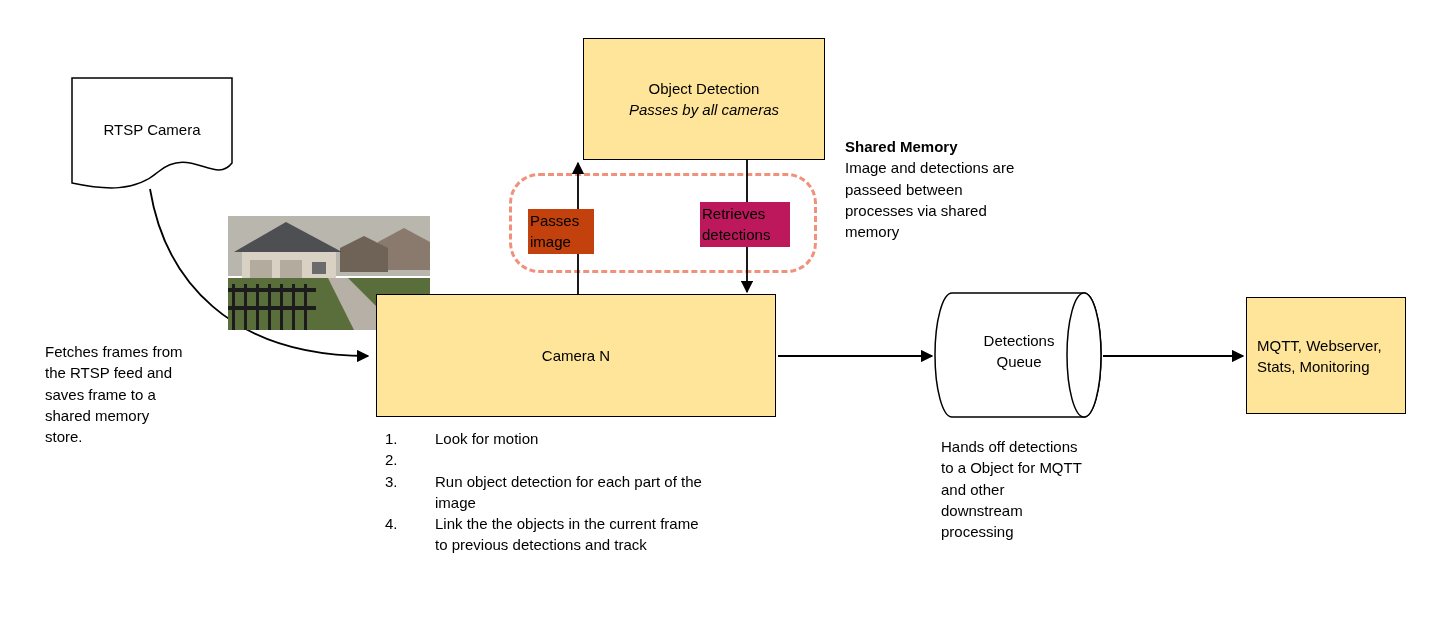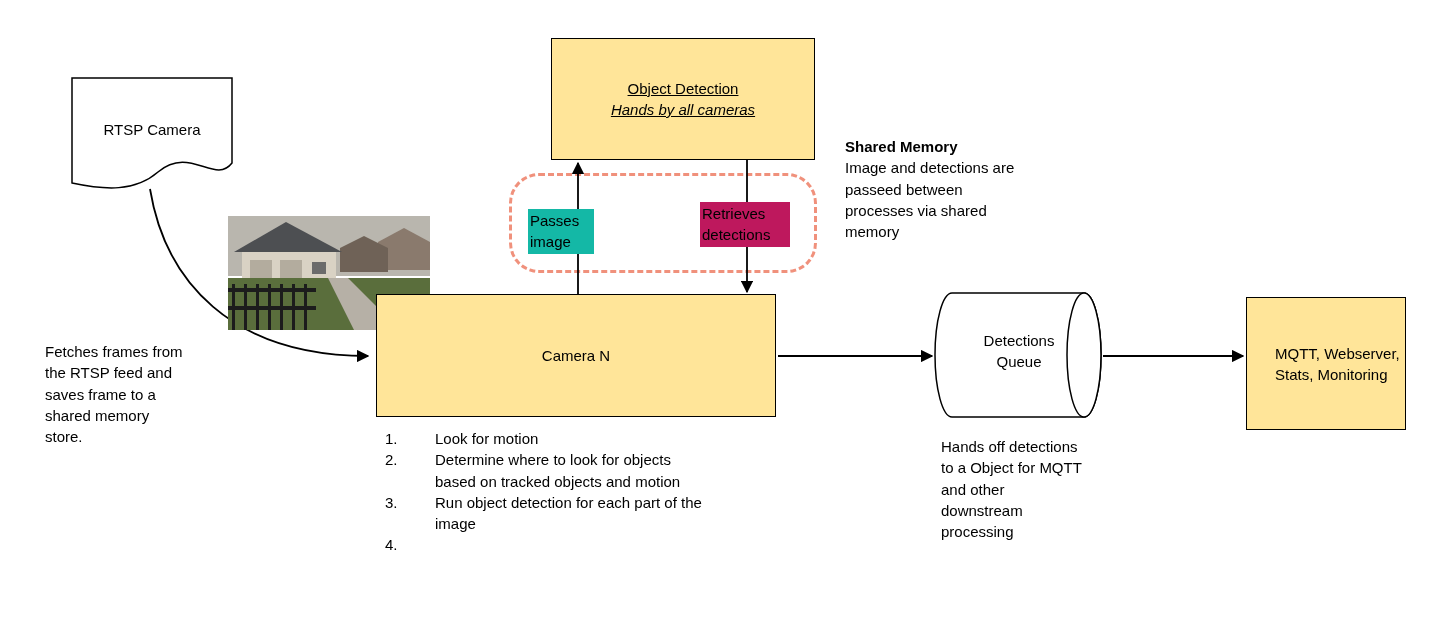--- a/index.html
+++ b/index.html
@@ -20,35 +20,35 @@
     border:1.5px solid var(--node-border,#000);
     box-sizing:border-box;
     z-index:3;
     display:flex;
     flex-direction:column;
     align-items:center;
     justify-content:center;
     text-align:center;
     line-height:1.4;
   }
-  #object-detection{left:551px;top:38px;width:264px;height:122px;text-decoration:underline;}
+  #object-detection{left:583px;top:38px;width:242px;height:122px;}
   #camera-n{left:376px;top:294px;width:400px;height:123px;align-items:center;}
-  #mqtt-box{left:1246px;top:297px;width:160px;height:133px;align-items:flex-start;text-align:left;padding-left:28px;}
+  #mqtt-box{left:1246px;top:297px;width:160px;height:117px;align-items:flex-start;text-align:left;padding-left:10px;}
   .subtitle{font-style:italic;}
   #shared-memory-region{
     position:absolute;left:509px;top:173px;width:308px;height:100px;
     border:3px dashed var(--dash-color,#f0917c);
     border-radius:30px;
     box-sizing:border-box;
     z-index:1;
     background:transparent;
   }
   .label{position:absolute;z-index:4;line-height:1.42;}
   #rtsp-label{left:72px;top:119px;width:160px;text-align:center;z-index:4;}
-  #passes-label{left:528px;top:209px;width:62px;background:#14b8a6;padding:1px 2px;}
+  #passes-label{left:528px;top:209px;width:62px;background:#c2410c;padding:1px 2px;}
   #retrieves-label{left:700px;top:202px;width:86px;background:#be185d;padding:1px 2px;}
   #shared-memory-text{left:845px;top:136px;width:205px;}
   #shared-memory-text .sm-title{font-weight:bold;}
   #shared-memory-text .sm-body{width:185px;}
   #fetches-note{left:45px;top:341px;width:138px;}
   #hands-off-note{left:941px;top:436px;width:142px;}
   #queue-label{left:973px;top:330px;width:92px;text-align:center;}
   #steps{left:385px;top:428px;width:340px;}
   .step{display:flex;margin-bottom:0px;}
   .step-num{width:50px;flex:0 0 50px;}
@@ -105,21 +105,21 @@
       <rect x="28" y="68" width="3" height="46"></rect>
       <rect x="40" y="68" width="3" height="46"></rect>
       <rect x="52" y="68" width="3" height="46"></rect>
       <rect x="64" y="68" width="3" height="46"></rect>
       <rect x="76" y="68" width="3" height="46"></rect>
     </g>
   </svg>
 
   <div class="node" id="object-detection">
     <div>Object Detection</div>
-    <div class="subtitle">Hands by all cameras</div>
+    <div class="subtitle">Passes by all cameras</div>
   </div>
 
   <div class="node" id="camera-n">
     <div>Camera N</div>
   </div>
 
   <div class="node" id="mqtt-box">
     <div style="width:130px;">MQTT, Webserver, Stats, Monitoring</div>
   </div>
 
@@ -140,24 +140,24 @@
 
   <div class="label" id="hands-off-note">Hands off detections to a Object for MQTT and other downstream processing</div>
 
   <div class="label" id="steps">
     <div class="step">
       <span class="step-num">1.</span>
       <span class="step-text">Look for motion</span>
     </div>
     <div class="step">
       <span class="step-num">2.</span>
-      <span class="step-text">Determine where to look for objects based on tracked objects and motion</span>
     </div>
     <div class="step">
       <span class="step-num">3.</span>
       <span class="step-text">Run object detection for each part of the image</span>
     </div>
     <div class="step">
       <span class="step-num">4.</span>
+      <span class="step-text">Link the the objects in the current frame to previous detections and track</span>
     </div>
   </div>
 
 </div>
 
 </body></html>

